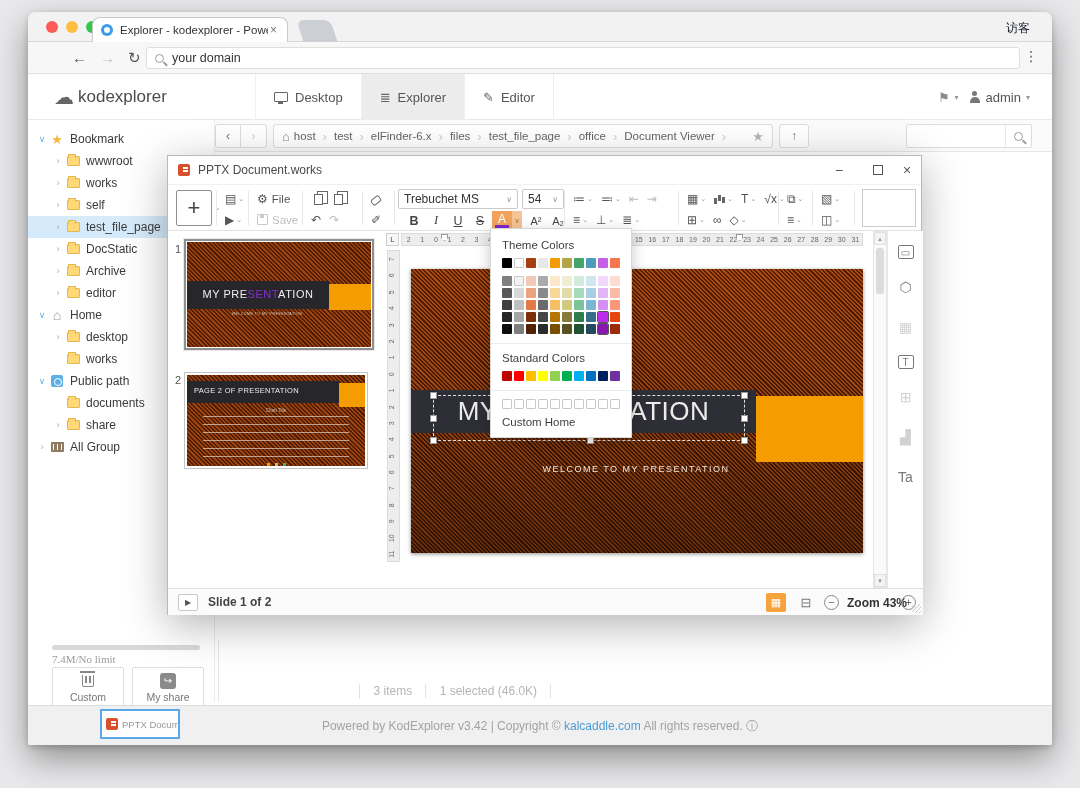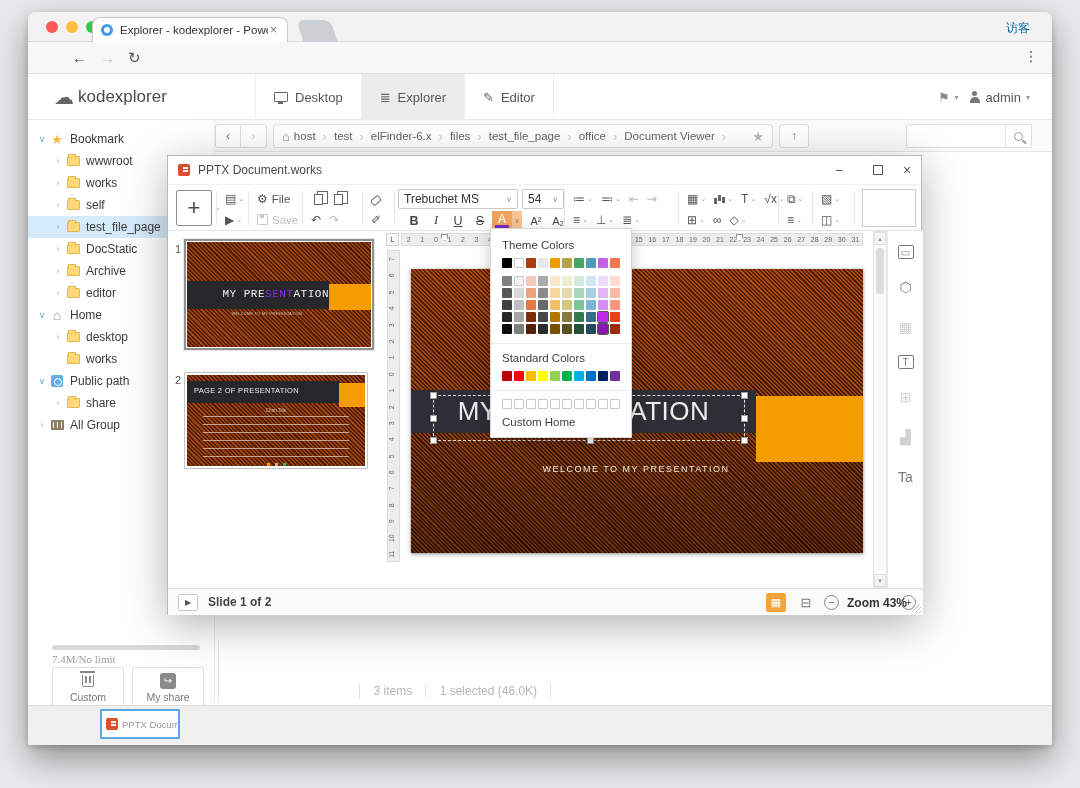--- a/index.html
+++ b/index.html
@@ -14,21 +14,21 @@
   .tl { position:absolute; top:9px; width:12px; height:12px; border-radius:50%; }
   .btab { position:absolute; left:64px; top:5px; width:196px; height:25px; background:#fff;
           border:1px solid #c9c9c9; border-bottom:none; border-radius:8px 8px 0 0;
           display:flex; align-items:center; padding:0 8px; overflow:hidden; }
   .btab .fav { width:12px; height:12px; border-radius:50%; background:#3d9be9; position:relative; flex:0 0 12px; }
   .btab .fav:after { content:''; position:absolute; left:3px; top:3px; width:6px; height:6px; border-radius:50%; background:#fff; }
   .btab .ttl { font-size:11.5px; color:#333; margin-left:7px; white-space:nowrap; overflow:hidden; width:148px; }
   .btab .cls { font-size:12px; color:#777; margin-left:2px; }
   .tabstub { position:absolute; left:272px; top:8px; width:34px; height:22px; background:#ccd0d5;
              border-radius:7px 7px 0 0; transform:skewX(18deg); }
-  .visitor { position:absolute; right:22px; top:8px; font-size:12px; color:#0369a1; }
+  .visitor { position:absolute; right:22px; top:8px; font-size:12px; color:#0f172a; }
   .urlrow { position:absolute; left:0; top:30px; width:100%; height:32px; background:#f7f7f7; border-bottom:1px solid #e0e0e0; }
   .navg { position:absolute; top:7px; font-size:15px; }
   .urlbox { position:absolute; left:118px; top:5px; width:874px; height:22px; background:#fff;
             border:1px solid #dedede; border-radius:3px; display:flex; align-items:center; padding:0 8px; }
   .mag { width:9px; height:9px; border:1.5px solid #9a9a9a; border-radius:50%; position:relative; flex:0 0 9px; }
   .mag:after { content:''; position:absolute; left:7px; top:8px; width:5px; height:1.5px; background:#9a9a9a; transform:rotate(45deg); }
   .urltext { font-size:12.5px; color:#333; margin-left:8px; }
   .dots { position:absolute; right:14px; top:6px; font-size:14px; color:#555; letter-spacing:0; }
 
   
@@ -153,21 +153,21 @@
 
   
   .dcontent { position:absolute; left:0; top:75px; width:755px; height:357px; background:#fff; overflow:hidden; }
   .thumbnum { position:absolute; font-size:11px; color:#555; }
   .thumb { position:absolute; left:16px; background:#fff; border:1px solid #c4c4c4; padding:2px; }
   .thumb.sel { border:2px solid #8f8f8f; padding:1px; box-shadow:0 0 0 1px #e8e8e8; }
   .stripes { background:repeating-linear-gradient(45deg,#9a430f 0 1.5px,#521d05 1.5px 3px); }
   .stripes2 { background:repeating-linear-gradient(45deg,#a34a12 0 1.5px,#4a1a04 1.5px 3px); }
   .darkband { position:absolute; background:#26262b; }
   .orangebox { position:absolute; background:#f59d00; }
-  .t1title { position:absolute; width:100%; text-align:right; color:#efefef; font-size:11px; letter-spacing:.5px;font-family:Liberation Mono, monospace; }
+  .t1title { position:absolute; width:100%; text-align:center; color:#efefef; font-size:11px; letter-spacing:.5px; }
   .t1sub { position:absolute; width:100%; text-align:center; color:#d8cfc2; font-size:3.5px; letter-spacing:.5px; }
   .purple { color:#8a2bd8; }
   .rulercorner { position:absolute; left:218px; top:2px; width:13px; height:13px; border:1px solid #cfcfcf; background:#f7f7f7;
                  font-size:8px; color:#555; text-align:center; line-height:11px; }
   .hruler { position:absolute; left:233px; top:2px; width:462px; height:13px; background:#ededed; border:1px solid #dcdcdc;
             display:flex; overflow:hidden; }
   .hruler span { flex:1; font-size:7px; color:#666; text-align:center; line-height:12px; }
   .hmark { position:absolute; width:7px; height:7px; background:#fff; border:1px solid #999; top:3px;
            clip-path:polygon(0 0,100% 0,100% 60%,50% 100%,0 60%); }
   .vruler { position:absolute; left:219px; top:19px; width:13px; height:312px; background:#ededed; border:1px solid #dcdcdc; overflow:hidden; }
@@ -237,20 +237,24 @@
       <span class="ttl">Explorer - kodexplorer - Powe</span>
       <span class="cls">×</span>
     </div>
     <div class="tabstub"></div>
     <span class="visitor">访客</span>
   </div>
   <div class="urlrow">
     <span class="navg" style="left:44px;color:#555">←</span>
     <span class="navg" style="left:72px;color:#c2c2c2">→</span>
     <span class="navg" style="left:100px;color:#555">↻</span>
+    <div class="urlbox">
+      <span class="mag"></span>
+      <span class="urltext">your domain</span>
+    </div>
     <span class="dots">⋮</span>
   </div>
 
   <div class="appheader">
     <div class="logo">
       <span class="cloud">☁</span>
       <span class="lt">kodexplorer</span>
     </div>
     <div id="appnav">
         <div class="navtab">
@@ -389,20 +393,27 @@
           <span>works</span>
         </div>
         <div class="tree-row" style="padding-left: 8px;">
           <span class="chv open">∨</span>
           <span class="ticon">
             <span class="pub-ic"></span>
           </span>
           <span>Public path</span>
         </div>
         <div class="tree-row" style="padding-left: 24px;">
+          <span class="chv"></span>
+          <span class="ticon">
+            <span class="folder"></span>
+          </span>
+          <span>documents</span>
+        </div>
+        <div class="tree-row" style="padding-left: 24px;">
           <span class="chv">›</span>
           <span class="ticon">
             <span class="folder"></span>
           </span>
           <span>share</span>
         </div>
         <div class="tree-row" style="padding-left: 8px;">
           <span class="chv">›</span>
           <span class="ticon">
             <span class="grp-ic"></span>
@@ -430,20 +441,24 @@
     <span>3 items</span>
     <span class="ssep">│</span>
     <span>1 selected (46.0K)</span>
     <span class="ssep">│</span>
   </div>
 
   <div class="taskbar">
     <div class="taskitem">
       <span class="pptxic"></span>
       <span class="tl2">PPTX Docume...</span>
+    </div>
+    <div class="footer">
+      <span>Powered by KodExplorer v3.42 | Copyright © </span><span class="lnk">kalcaddle.com</span><span> All rights reserved.</span>
+      <span class="inf">ⓘ</span>
     </div>
   </div>
 
   <div id="docwin">
     <div class="dtitle">
       <span class="pptxic"></span>
       <span class="dt">PPTX Document.works</span>
       <span class="wc" style="left:667px">−</span>
       <span class="wc wcmax" style="left:705px"></span>
       <span class="wc" style="left:735px">×</span>

